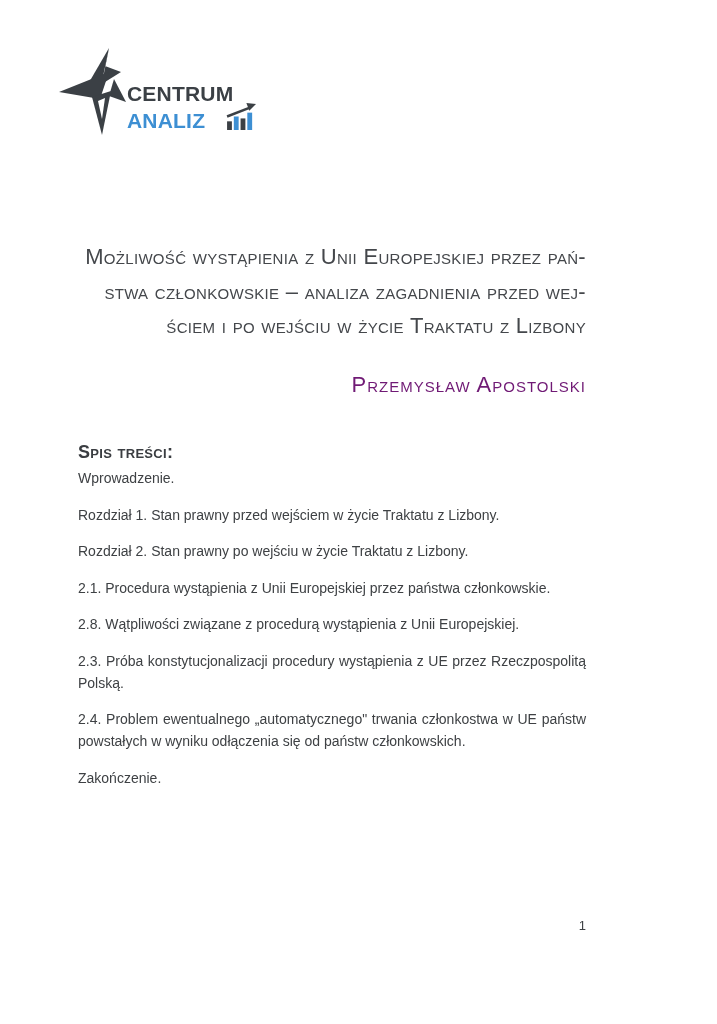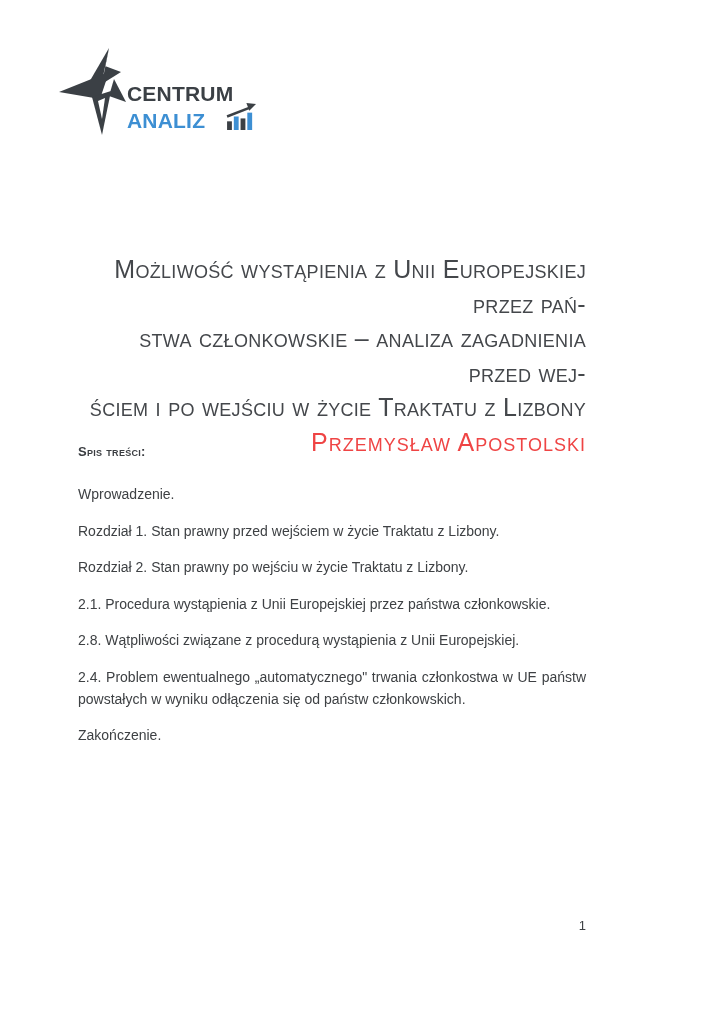--- a/index.html
+++ b/index.html
@@ -23,45 +23,46 @@
     position: absolute; left: 127px; top: 84px;
     line-height: 19px; font-weight: bold;
     letter-spacing: 0.2px; font-size: 21px;
   }
   .logo-line1 { color: #3b4045; }
   .logo-line2 { color: #3d8fd3; display: flex; align-items: flex-end; gap: 15px; }
   .chart-icon { margin-left: 6px; margin-bottom: 0px; }
 
   
   .title-block {
-    position: absolute; left: 78px; top: 252px; width: 508px;
+    position: absolute; left: 78px; top: 240px; width: 508px;
     text-align: right;
-    font-size: 25px; line-height: 34.6px;
+    font-size: 22px; line-height: 34.6px;
     font-variant: small-caps;
     letter-spacing: 0.3px;
     color: #44474b;
   }
   .title-line { display: block; }
   .author-line {
     display: block;
-    color: #ef4444;
+    color: #701a75;
     letter-spacing: 1px;
+    margin-top: 24px;
   }
 
   
   .toc {
     position: absolute; left: 78px; top: 441px; width: 508px;
     font-size: 14px; line-height: 22px; color: #3e4144;
   }
   .toc-heading {
     font-weight: bold;
     font-variant: small-caps;
-    font-size: 13px;
+    font-size: 18px;
     color: #3a3d41;
-    margin-bottom: 20px;
+    margin-bottom: 4px;
     letter-spacing: 0.3px;
   }
   .toc-item { margin: 0 0 14.5px 0; }
   .ln { display: block; }
   .jfull { text-align: justify; text-align-last: justify; }
 
   
   .page-number {
     position: absolute; top: 918px; right: 131px;
     font-size: 13px; color: #3e4144; line-height: 16px;
@@ -117,20 +118,24 @@
     <p class="toc-item">
       <span class="ln">Rozdział 2. Stan prawny po wejściu w życie Traktatu z Lizbony.</span>
     </p>
     <p class="toc-item">
       <span class="ln">2.1. Procedura wystąpienia z Unii Europejskiej przez państwa członkowskie.</span>
     </p>
     <p class="toc-item">
       <span class="ln">2.8. Wątpliwości związane z procedurą wystąpienia z Unii Europejskiej.</span>
     </p>
     <p class="toc-item">
+      <span class="ln jfull">2.3. Próba konstytucjonalizacji procedury wystąpienia z UE przez Rzeczpospolitą</span>
+      <span class="ln">Polską.</span>
+    </p>
+    <p class="toc-item">
       <span class="ln jfull">2.4. Problem ewentualnego „automatycznego" trwania członkostwa w UE państw</span>
       <span class="ln">powstałych w wyniku odłączenia się od państw członkowskich.</span>
     </p>
     <p class="toc-item">
       <span class="ln">Zakończenie.</span>
     </p>
   </div>
 
   <div class="page-number">1</div>
 

